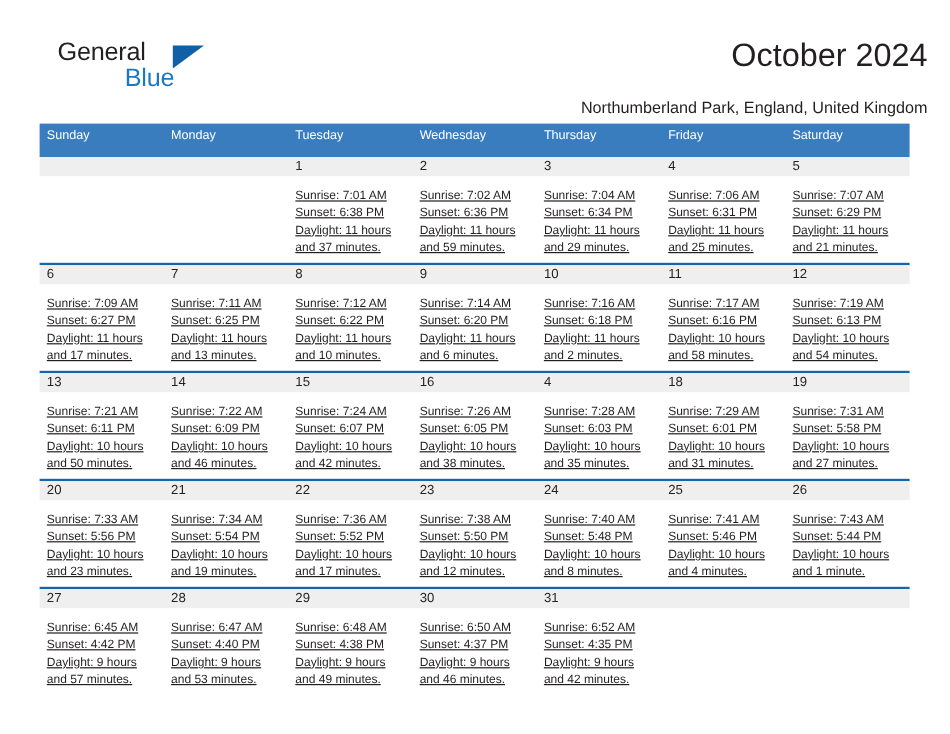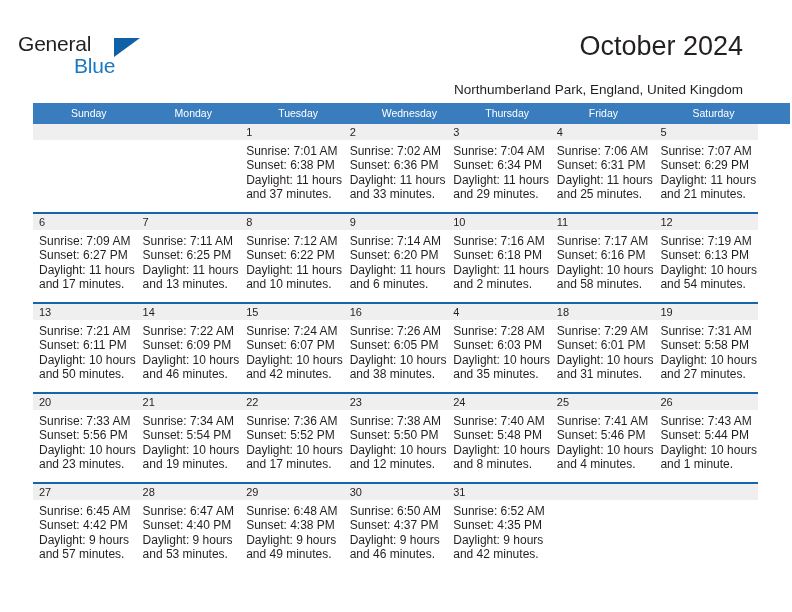--- a/index.html
+++ b/index.html
@@ -16,21 +16,21 @@
   }
   .page {
     position: relative;
     width: 792px;
     height: 612px;
   }
 
   
   .masthead {
     position: absolute;
-    left: 18px;
+    left: 48px;
     top: 30px;
     width: 725px;
     height: 62px;
   }
   .logo {
     position: absolute;
     left: 0;
     top: 0;
     width: 200px;
     height: 56px;
@@ -89,22 +89,21 @@
   .calendar {
     position: absolute;
     left: 33px;
     top: 103px;
     width: 725px;
   }
   .dow-row {
     display: flex;
     width: 725px;
     background: #3a7dbf;
-    height: 21px;
-    padding-left: 32px;
+    height: 28px;
   }
   .dow {
     flex: 0 0 103.571px;
     width: 103.571px;
     box-sizing: border-box;
     color: #ffffff;
     font-size: 10.5px;
     line-height: 21px;
     padding-left: 6px;
     white-space: nowrap;
@@ -137,24 +136,25 @@
     padding-left: 6px;
     font-size: 11px;
     line-height: 16px;
     color: #231f20;
   }
   .info-cell {
     flex: 0 0 103.571px;
     width: 103.571px;
     box-sizing: border-box;
     padding-left: 6px;
-    padding-top: 4px;
-    font-size: 12px;
+    padding-top: 10px;
+    font-size: 10px;
     line-height: 14.4px;
     color: #231f20;
+    text-decoration: underline;
   }
   .info-cell div {
     white-space: nowrap;
   }
   .empty { visibility: hidden; }
 </style>
 </head>
 <body>
 
 <div class="page">
@@ -211,21 +211,21 @@
             <div class="info-cell">
               <div>Sunrise: 7:01 AM</div>
               <div>Sunset: 6:38 PM</div>
               <div>Daylight: 11 hours</div>
               <div>and 37 minutes.</div>
             </div>
             <div class="info-cell">
               <div>Sunrise: 7:02 AM</div>
               <div>Sunset: 6:36 PM</div>
               <div>Daylight: 11 hours</div>
-              <div>and 33 minutes.</div>
+              <div>and 59 minutes.</div>
             </div>
             <div class="info-cell">
               <div>Sunrise: 7:04 AM</div>
               <div>Sunset: 6:34 PM</div>
               <div>Daylight: 11 hours</div>
               <div>and 29 minutes.</div>
             </div>
             <div class="info-cell">
               <div>Sunrise: 7:06 AM</div>
               <div>Sunset: 6:31 PM</div>

